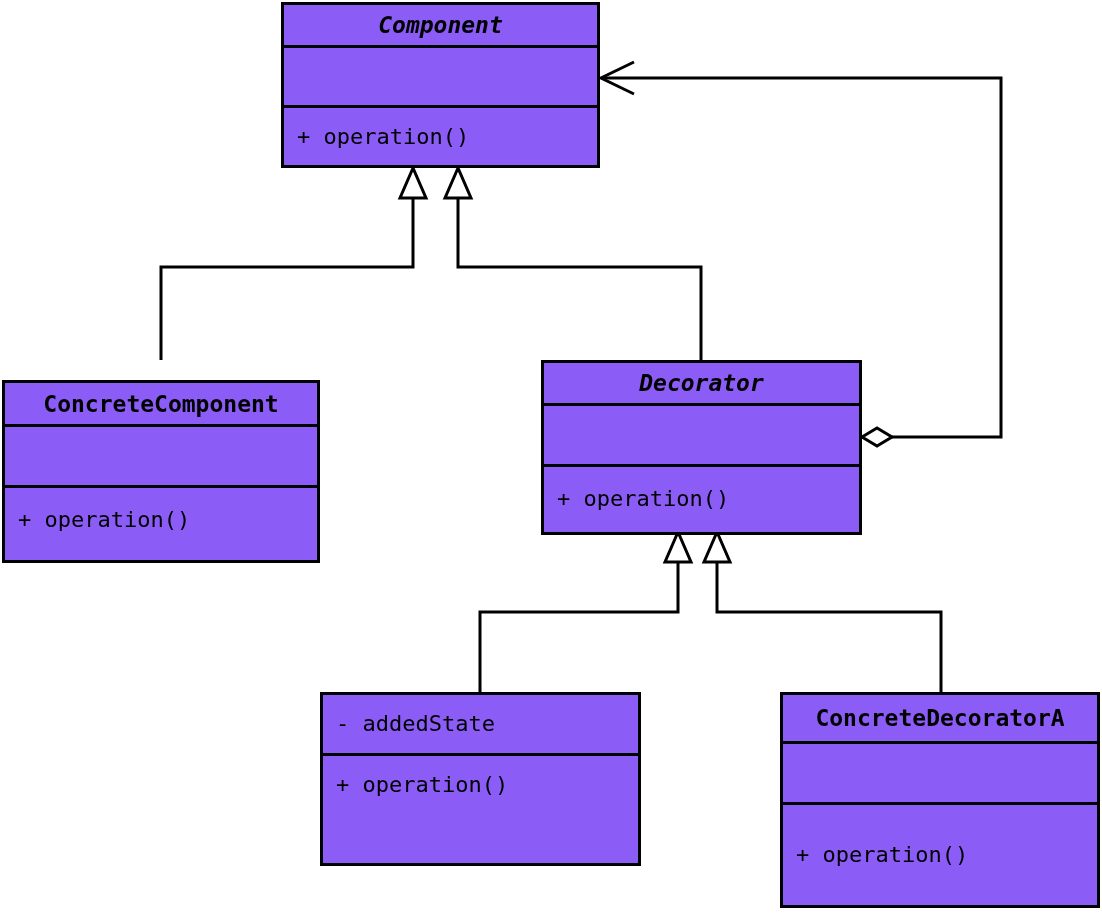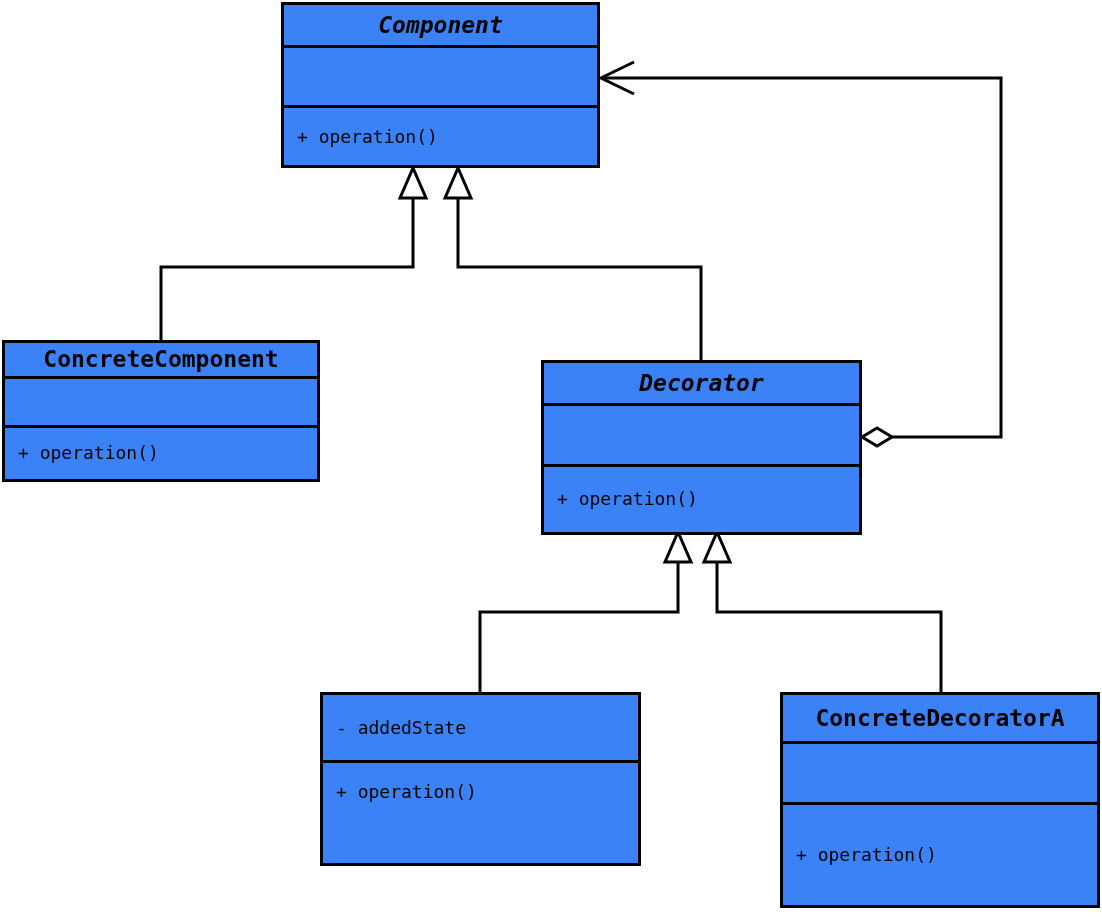--- a/index.html
+++ b/index.html
@@ -20,21 +20,21 @@
     position: absolute;
     left: 0;
     top: 0;
     width: 1102px;
     height: 924px;
     pointer-events: none;
   }
   .uml-class {
     position: absolute;
     box-sizing: border-box;
-    background: #3b82f6;
+    background: #8b5cf6;
     border: 3px solid #000000;
     display: flex;
     flex-direction: column;
     z-index: 2;
   }
   .compartment {
     box-sizing: border-box;
     overflow: hidden;
   }
   .compartment.divided {
@@ -53,21 +53,21 @@
   .class-name.abstract {
     font-style: italic;
   }
   .member-list {
     display: flex;
     flex-direction: column;
     justify-content: center;
     padding-left: 13px;
   }
   .member {
-    font-size: 18px;
+    font-size: 22px;
     color: #000000;
     white-space: nowrap;
     line-height: 1.0;
     padding: 6px 8px 6px 0;
   }
   .member-empty {
     min-height: 10px;
   }
 </style>
 </head>
@@ -107,42 +107,42 @@
   <div class="uml-class" style="left:281px; top:2px; width:319px; height:166px;">
     <div class="compartment divided class-name abstract" style="height:44px;">Component</div>
     <div class="compartment divided member-list" style="height:61px;">
       <div class="member member-empty"></div>
     </div>
     <div class="compartment member-list" style="height:58px;">
       <div class="member">+ operation()</div>
     </div>
   </div>
 
-  <div class="uml-class" style="left:2px; top:340px; width:318px; height:142px;">
+  <div class="uml-class" style="left:2px; top:380px; width:318px; height:183px;">
     <div class="compartment divided class-name" style="height:44px;">ConcreteComponent</div>
     <div class="compartment divided member-list" style="height:61px;">
       <div class="member member-empty"></div>
     </div>
     <div class="compartment member-list" style="height:64px;">
       <div class="member">+ operation()</div>
     </div>
   </div>
 
   <div class="uml-class" style="left:541px; top:360px; width:321px; height:175px;">
     <div class="compartment divided class-name abstract" style="height:43px;">Decorator</div>
     <div class="compartment divided member-list" style="height:61px;">
       <div class="member member-empty"></div>
     </div>
     <div class="compartment member-list" style="height:64px;">
       <div class="member">+ operation()</div>
     </div>
   </div>
 
   <div class="uml-class" style="left:320px; top:692px; width:321px; height:174px;">
-    <div class="compartment divided member-list" style="height:68px;">
+    <div class="compartment divided member-list" style="height:61px;">
       <div class="member">- addedState</div>
     </div>
     <div class="compartment member-list" style="height:58px;">
       <div class="member">+ operation()</div>
     </div>
   </div>
 
   <div class="uml-class" style="left:780px; top:692px; width:320px; height:216px;">
     <div class="compartment divided class-name" style="height:49px;">ConcreteDecoratorA</div>
     <div class="compartment divided member-list" style="height:61px;">

